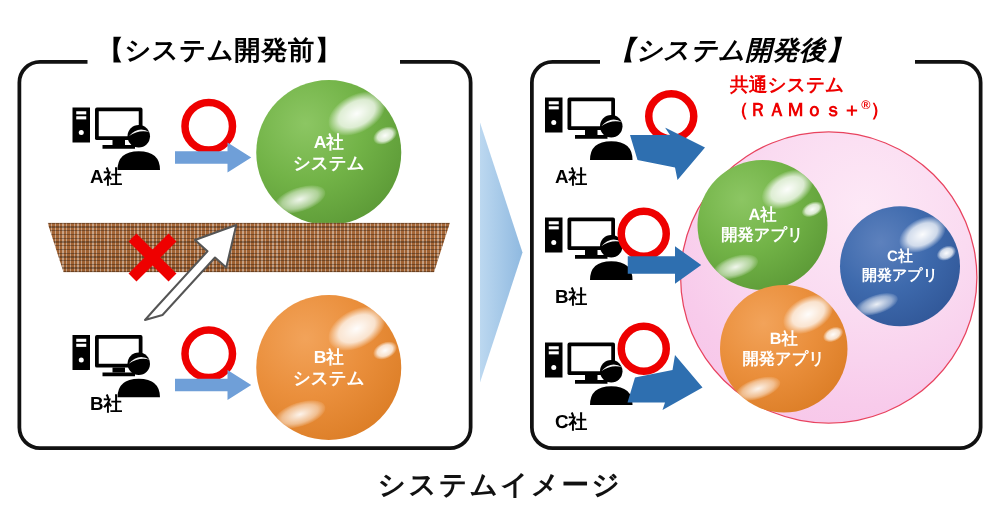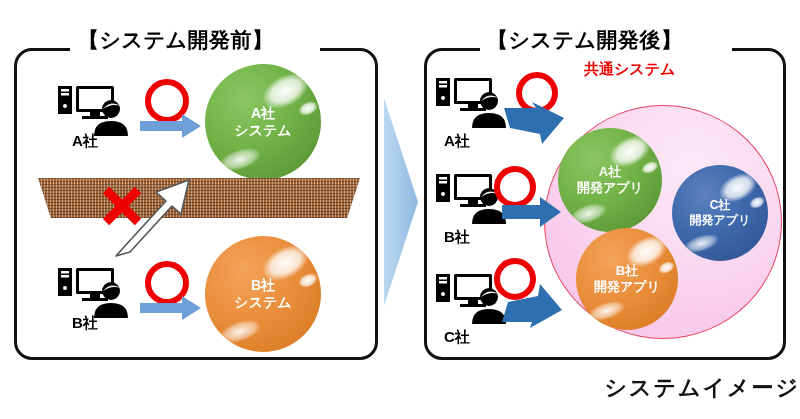--- a/index.html
+++ b/index.html
@@ -45,29 +45,29 @@
 
   .panel-title {
     position: absolute;
     font-size: 21px;
     font-weight: bold;
     letter-spacing: 0.5px;
     white-space: nowrap;
     color: #000000;
   }
   #title-before { left: 78px;  top: 26px; }
-  #title-after  { left: 487px; top: 26px; }
+  #title-after  { left: 487px; top: 26px; font-style: italic; }
 
   
   #caption {
     position: absolute;
     left: 0;
     top: 373px;
     width: 800px;
-    text-align: right;
+    text-align: center;
     font-size: 22px;
     font-weight: bold;
     letter-spacing: 2px;
     color: #111111;
   }
 
   
   .actor { position: absolute; width: 86px; height: 56px; }
   .actor svg { display: block; }
   .actor-label {
@@ -289,20 +289,23 @@
   </div>
 
   <div class="panel" id="panel-after"></div>
   <div class="title-notch" id="notch-after"></div>
   <div class="panel-title" id="title-after">【システム開発後】</div>
 
   <div id="common-ellipse"></div>
 
   <div id="common-label">
     <div>共通システム</div>
+    <div>
+      <span>（</span><span>ＲＡＭｏｓ＋</span><span class="reg">®</span><span>）</span>
+    </div>
   </div>
 
   <div class="actor" style="left:434px; top:72px;">
     <svg width="86" height="56" viewBox="0 0 86 56">
       <rect x="2" y="6" width="14" height="28" fill="#000"></rect>
       <rect x="5" y="9" width="8" height="2.5" fill="#fff"></rect>
       <rect x="5" y="13" width="8" height="2.5" fill="#fff"></rect>
       <circle cx="9" cy="26" r="2" fill="#fff"></circle>
       <rect x="20" y="6" width="38" height="26" rx="1.5" fill="#000"></rect>
       <rect x="23" y="9" width="32" height="20" fill="#fff"></rect>

